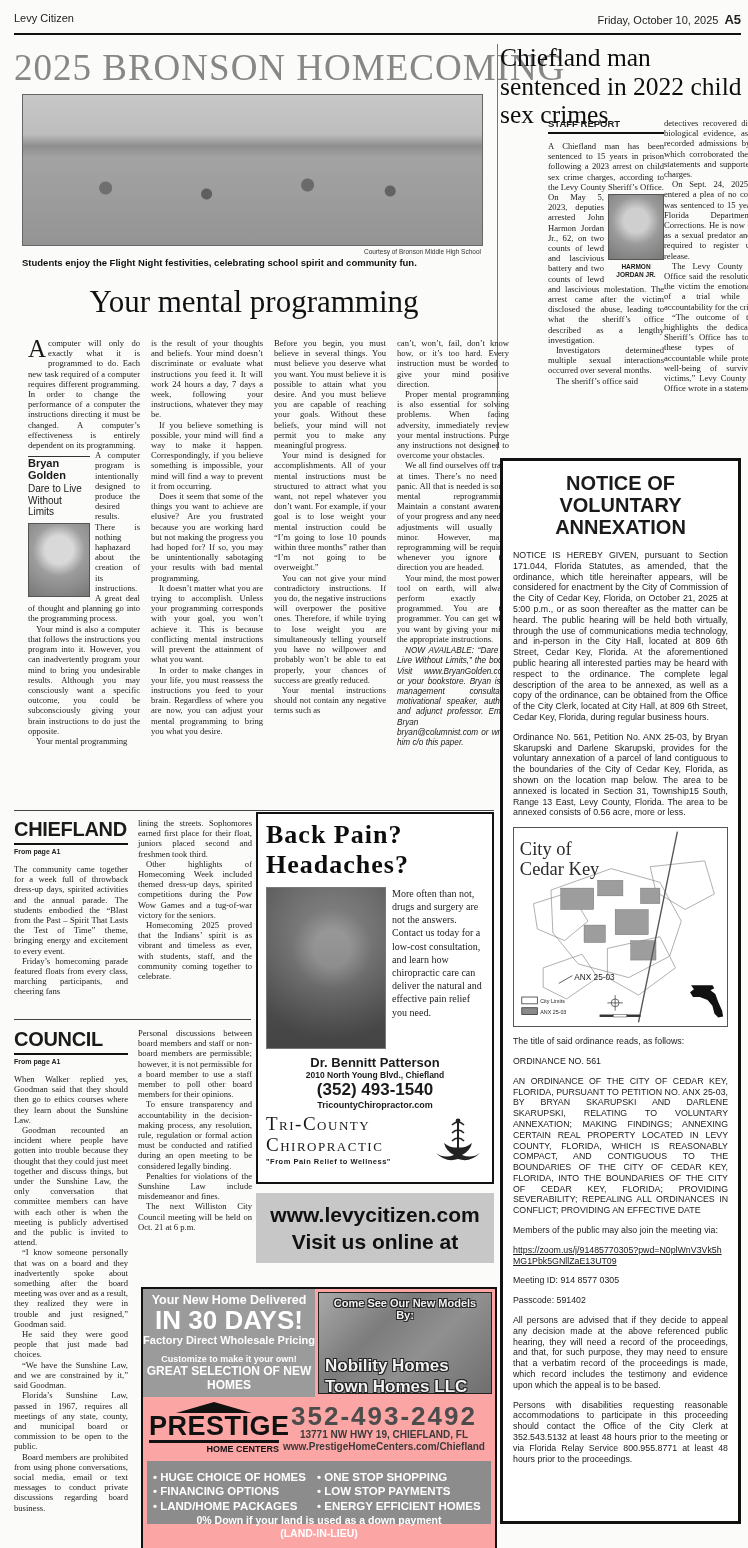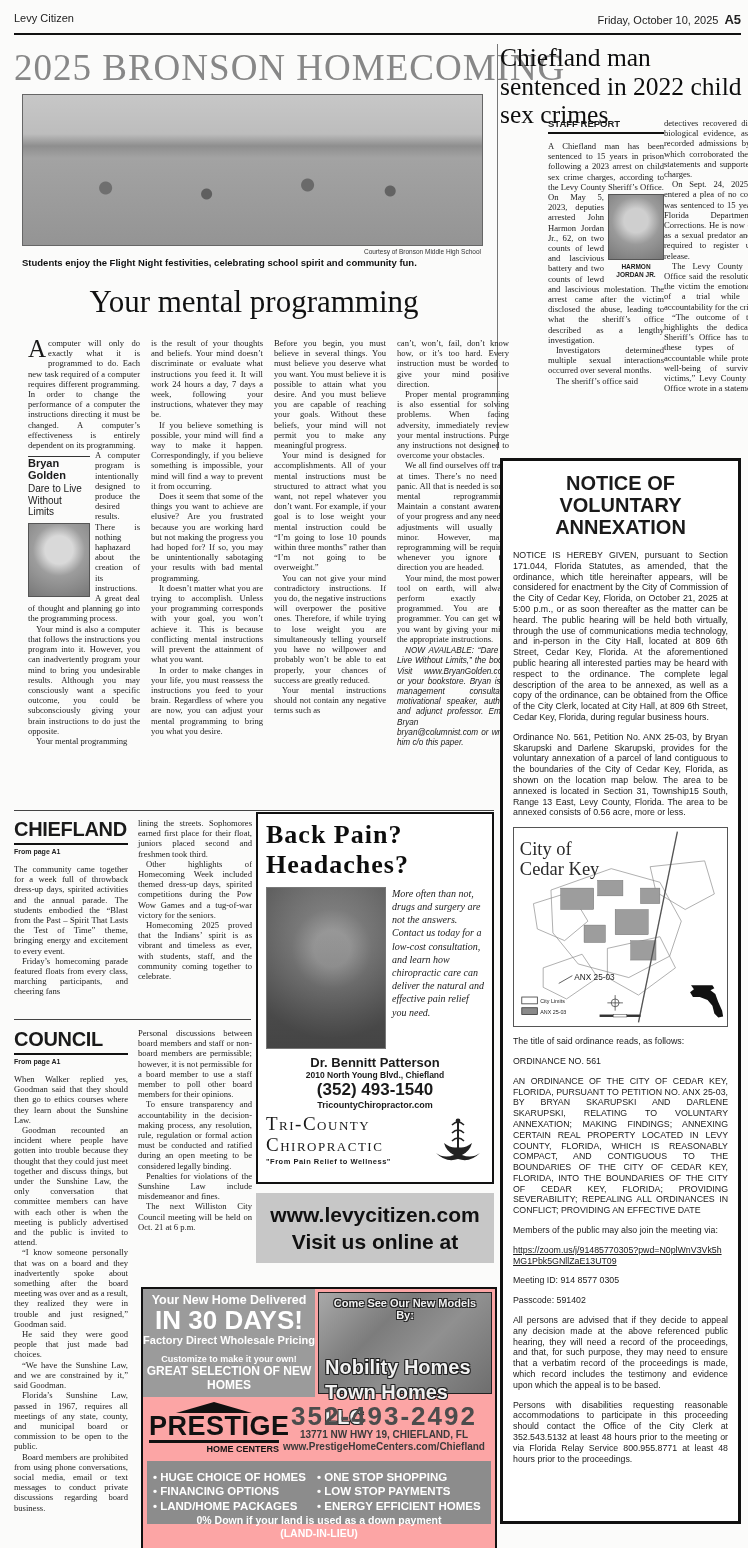--- a/index.html
+++ b/index.html
@@ -84,21 +84,21 @@
   .tight{margin:0;}
 
   
   .chiro{left:256px;top:812px;width:238px;height:372px;border:2px solid #111;background:#fff;
        padding:6px 8px;box-sizing:border-box;}
   .chiro-h{font-size:26px;font-weight:bold;line-height:1.17;letter-spacing:1px;color:#0d0d0d;}
   .chiro-row{display:flex;margin-top:6px;gap:6px;}
   .chiro-photo{width:118px;height:160px;border:1px solid #777;flex:none;
        background:radial-gradient(circle at 55% 38%,#dcdcdc 0 18px,#adadad 40px,#7e7e7e 90px),
                   linear-gradient(180deg,#bdbdbd,#8a8a8a);background-blend-mode:multiply;}
-  .chiro-txt{font-size:10px;line-height:13.2px;font-style:italic;}
+  .chiro-txt{font-size:10px;line-height:13.2px;}
   .chiro-doc{text-align:center;font-family:"Liberation Sans",sans-serif;font-weight:bold;
        font-size:13px;margin-top:6px;}
   .chiro-addr{text-align:center;font-family:"Liberation Sans",sans-serif;font-weight:bold;font-size:8.5px;}
   .chiro-phone{text-align:center;font-family:"Liberation Sans",sans-serif;font-weight:bold;font-size:17px;}
   .chiro-web{text-align:center;font-family:"Liberation Sans",sans-serif;font-weight:bold;font-size:9px;}
   .chiro-brandrow{display:flex;align-items:center;margin-top:4px;}
   .chiro-brand{font-size:19px;letter-spacing:1.5px;line-height:1.1;font-variant:small-caps;}
   .chiro-slogan{font-family:"Liberation Sans",sans-serif;font-size:7.5px;font-weight:bold;
        letter-spacing:0.5px;margin-top:1px;}
 
@@ -114,21 +114,21 @@
   .pr-gray{width:172px;background:#9b9b9b;color:#fff;text-align:center;padding-top:4px;box-sizing:border-box;}
   .pr-del{font-size:12.5px;font-weight:bold;}
   .pr-big{font-size:26px;font-weight:bold;line-height:1.05;}
   .pr-sub{font-size:11px;font-weight:bold;}
   .pr-custom{font-size:9px;font-weight:bold;margin-top:8px;}
   .pr-sel{font-size:12px;font-weight:bold;}
   .pr-models{flex:1;margin:3px;border:1px solid #222;color:#f2f2f2;padding:4px 6px;box-sizing:border-box;
        background:linear-gradient(135deg,#a9a9a9 0%,#7c7c7c 35%,#909090 60%,#6e6e6e 100%);
        text-shadow:1px 1px 0 #222,-1px -1px 0 #222,1px -1px 0 #222,-1px 1px 0 #222;}
   .pr-models-h{font-size:11px;font-weight:bold;text-align:center;}
-  .pr-models-b{font-size:20px;font-weight:bold;line-height:1.25;margin-top:34px;}
+  .pr-models-b{font-size:17px;font-weight:bold;line-height:1.25;margin-top:34px;}
   .pr-mid{display:flex;align-items:center;height:62px;padding:0 6px;}
   .pr-logo{width:130px;text-align:center;color:#111;}
   .pr-roof{width:0;height:0;border-left:38px solid transparent;border-right:38px solid transparent;
        border-bottom:11px solid #111;margin:0 auto;}
   .pr-name{font-size:27px;font-weight:bold;letter-spacing:0.5px;line-height:1;}
   .pr-hc{font-size:9px;font-weight:bold;text-align:right;border-top:3px solid #111;padding-top:1px;}
   .pr-contact{flex:1;text-align:center;color:#4c4c4c;}
   .pr-phone{font-size:26px;font-weight:bold;letter-spacing:2px;line-height:1;}
   .pr-addr,.pr-web{font-size:10px;font-weight:bold;color:#3b3b3b;line-height:1.25;}
   .pr-bullets{margin:2px 4px;background:#8c8c8c;color:#fff;padding:9px 6px;box-sizing:border-box;height:63px;}

